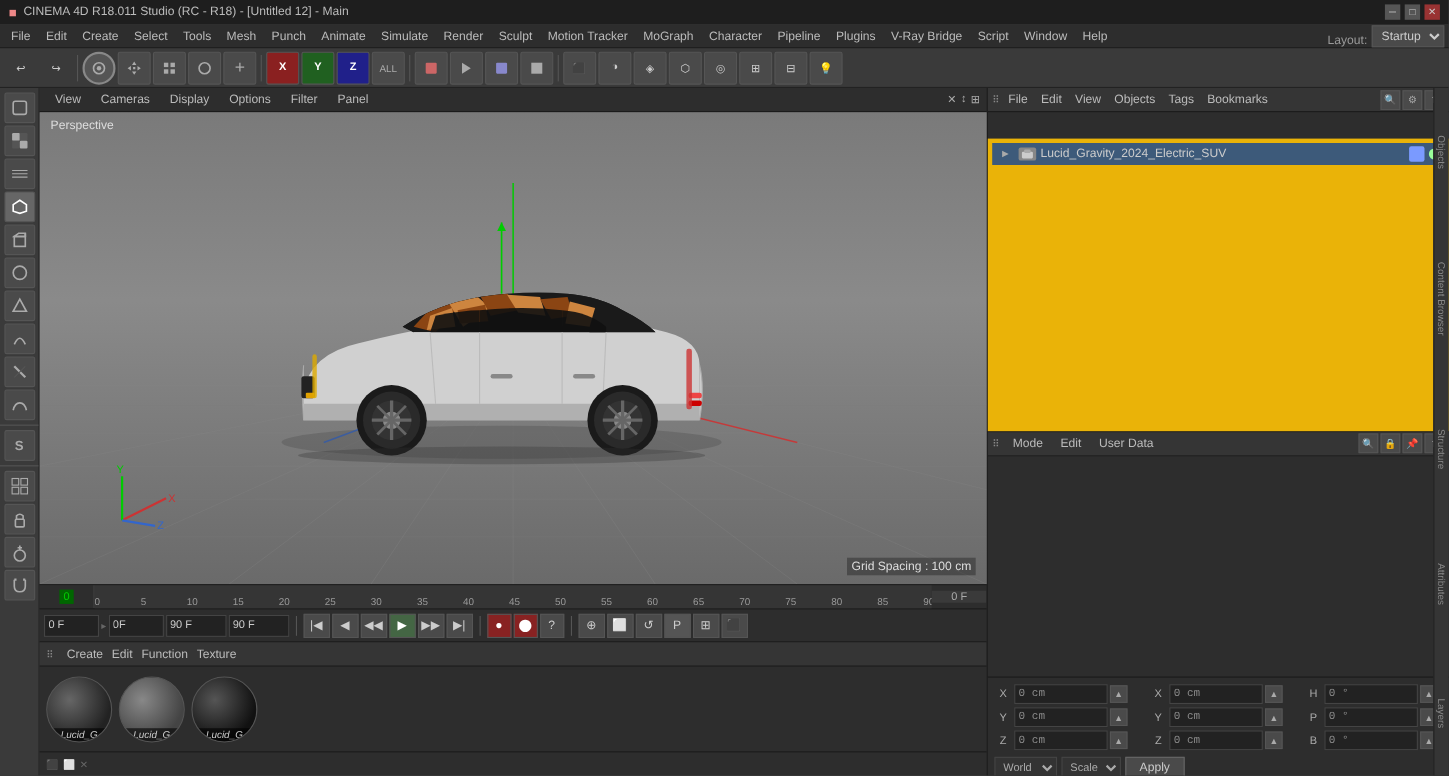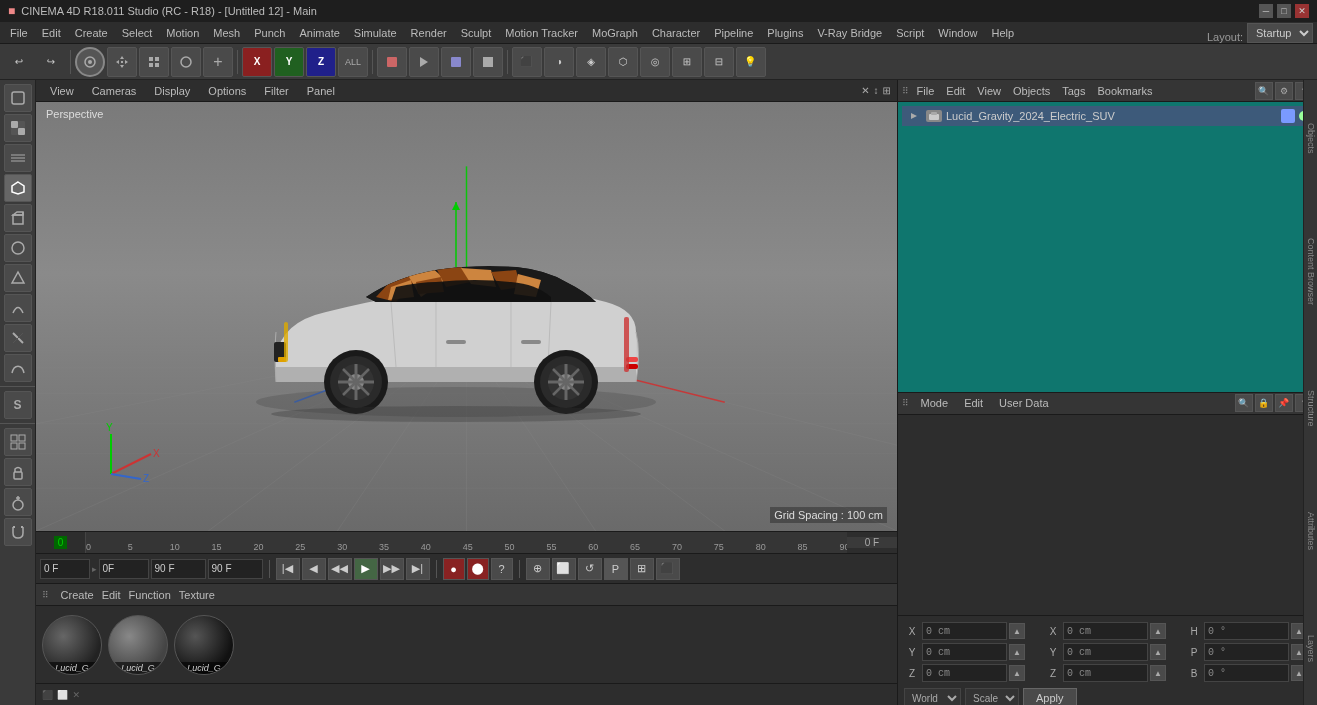--- a/index.html
+++ b/index.html
@@ -75,21 +75,21 @@
 
     
     #right-panel { width: 420px; background: #2d2d2d; border-left: 1px solid #1a1a1a; display: flex; flex-direction: column; }
     
     
     #object-manager { height: 50%; border-bottom: 1px solid #1a1a1a; display: flex; flex-direction: column; }
     #om-header { height: 22px; background: #353535; display: flex; align-items: center; padding: 0 4px; gap: 4px; border-bottom: 1px solid #1a1a1a; }
     .om-menu { font-size: 11px; color: #bbb; cursor: pointer; padding: 0 4px; }
     #om-toolbar { display: flex; gap: 2px; margin-left: auto; align-items: center; }
     .om-btn { width: 18px; height: 18px; background: #4a4a4a; border: 1px solid #555; cursor: pointer; display: flex; align-items: center; justify-content: center; font-size: 9px; color: #aaa; }
-    #om-content { flex: 1; background: #0f766e; padding: 4px; overflow-y: auto; }
+    #om-content { flex: 1; background: #eab308; padding: 4px; overflow-y: auto; margin-top: 24px; }
     .om-row { display: flex; align-items: center; padding: 2px 4px; gap: 4px; cursor: pointer; }
     .om-row.selected { background: #3d5a7a; }
     .om-label { font-size: 11px; color: #ccc; flex: 1; }
 
     
     #attributes-panel { flex: 1; display: flex; flex-direction: column; }
     #attr-header { height: 22px; background: #353535; display: flex; align-items: center; padding: 0 4px; gap: 8px; border-bottom: 1px solid #1a1a1a; }
     .attr-menu { font-size: 11px; color: #bbb; cursor: pointer; padding: 0 4px; }
     #attr-toolbar { display: flex; gap: 2px; align-items: center; margin-left: auto; }
     .attr-btn { width: 18px; height: 18px; background: #4a4a4a; border: 1px solid #555; cursor: pointer; display: flex; align-items: center; justify-content: center; font-size: 9px; color: #aaa; }
@@ -120,21 +120,21 @@
     <button class="title-btn">□</button>
     <button class="title-btn" style="background:#933;">✕</button>
   </div>
 </div>
 
 <div id="menubar">
   <span class="menu-item">File</span>
   <span class="menu-item">Edit</span>
   <span class="menu-item">Create</span>
   <span class="menu-item">Select</span>
-  <span class="menu-item">Motion</span>
+  <span class="menu-item">Tools</span>
   <span class="menu-item">Mesh</span>
   <span class="menu-item">Punch</span>
   <span class="menu-item">Animate</span>
   <span class="menu-item">Simulate</span>
   <span class="menu-item">Render</span>
   <span class="menu-item">Sculpt</span>
   <span class="menu-item">Motion Tracker</span>
   <span class="menu-item">MoGraph</span>
   <span class="menu-item">Character</span>
   <span class="menu-item">Pipeline</span>

